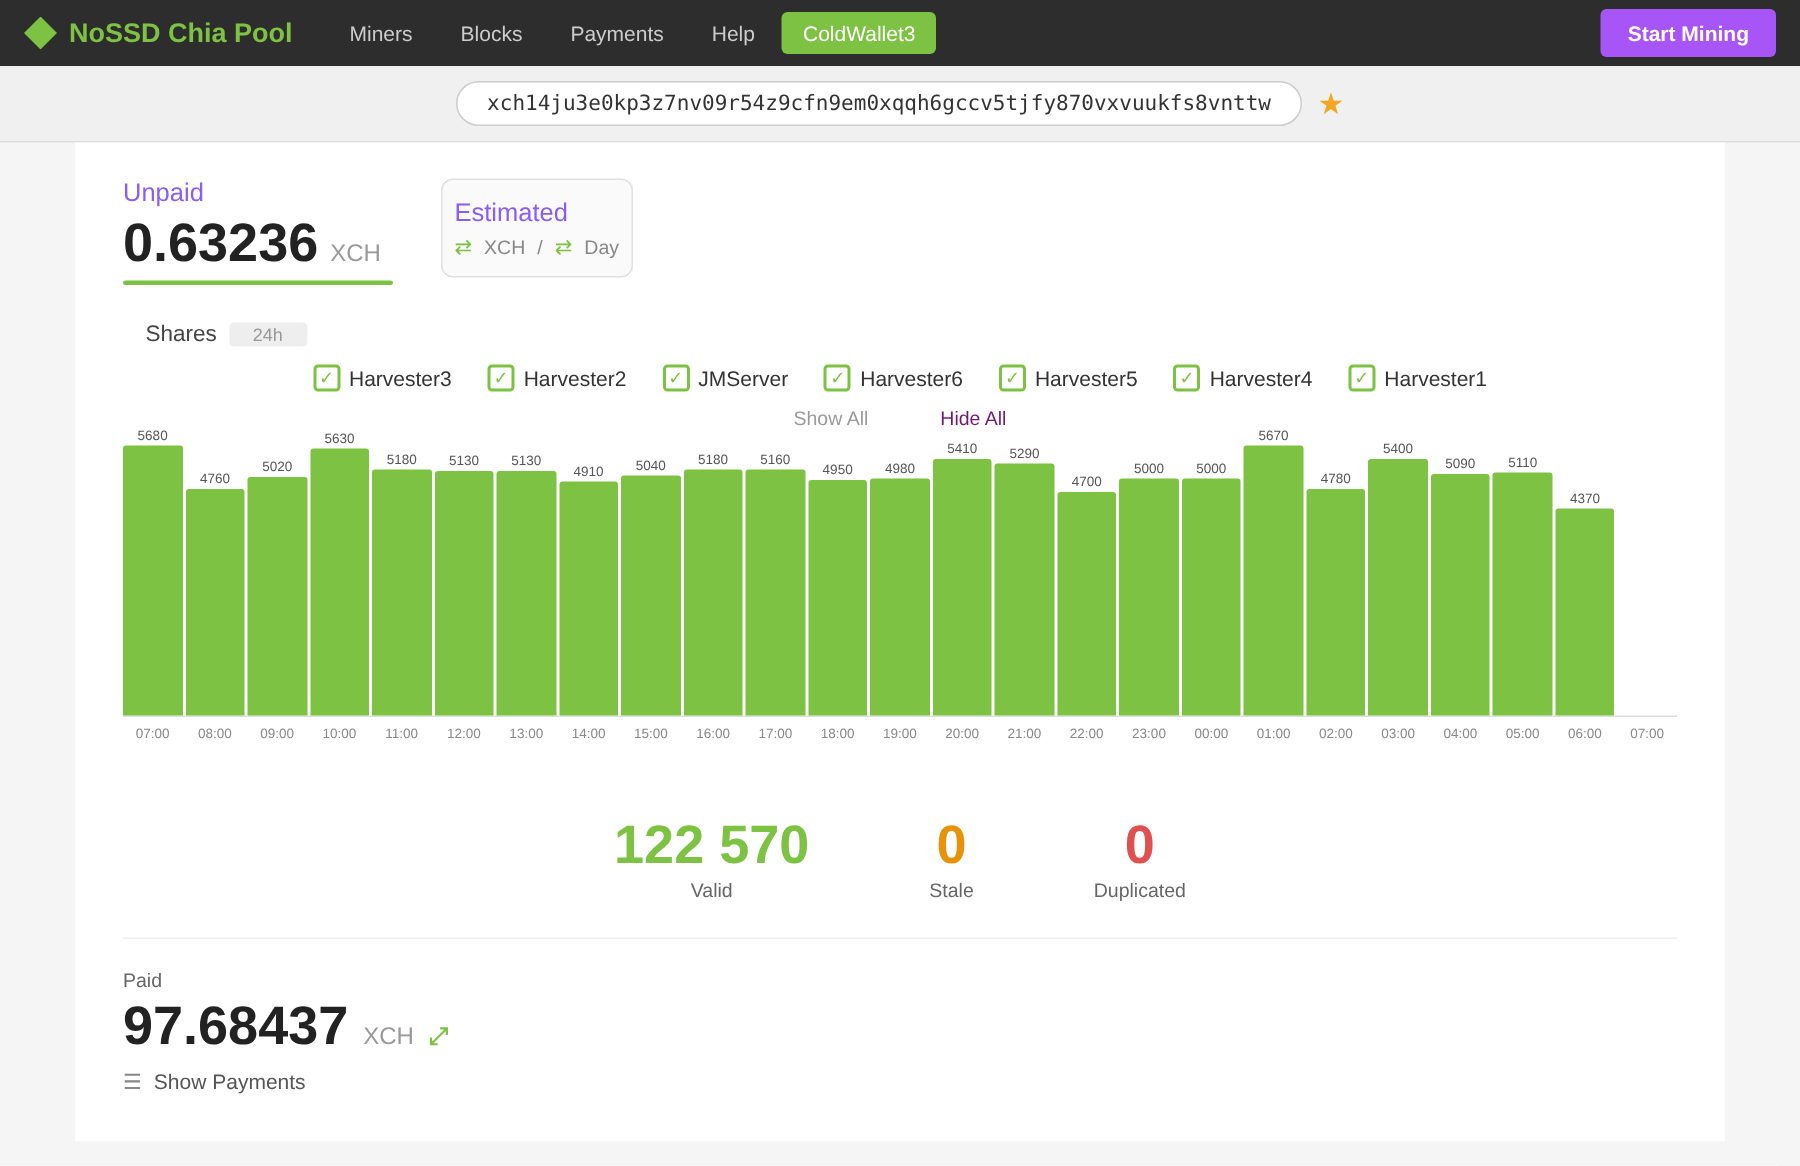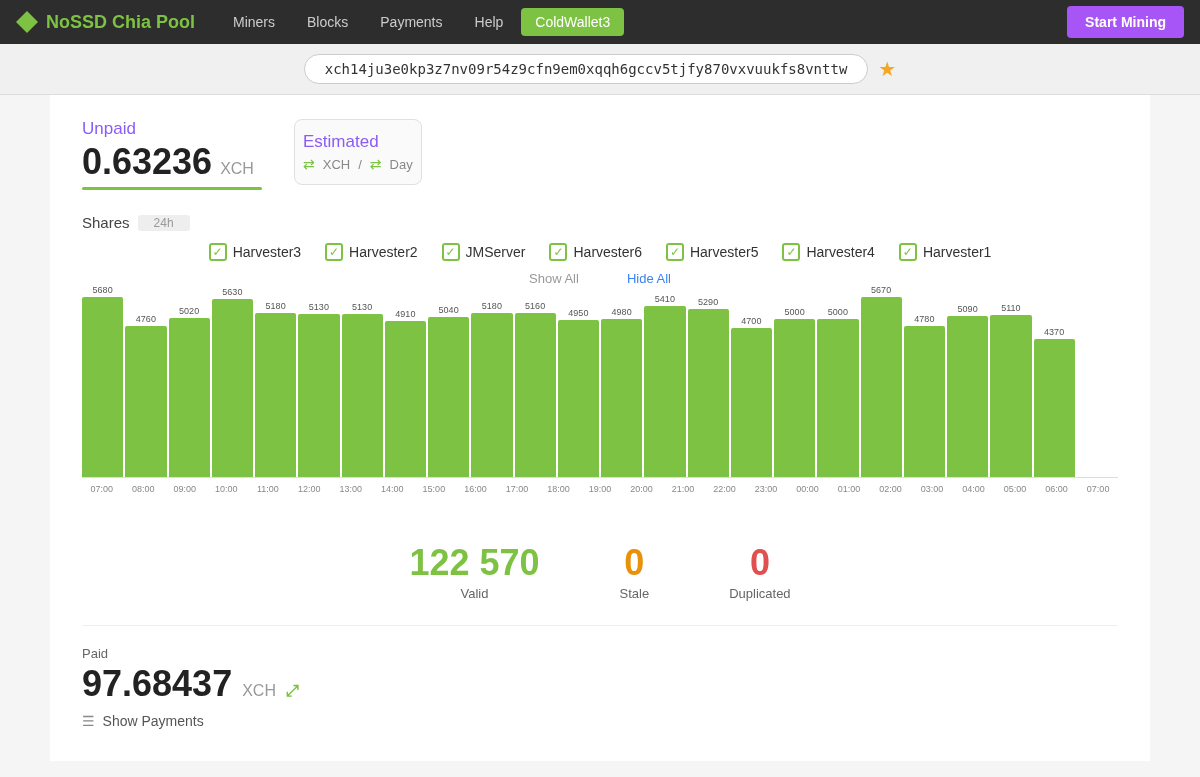--- a/index.html
+++ b/index.html
@@ -137,20 +137,21 @@
     .sync-icon { color: #7dc242; font-size: 14px; }
 
     
     .shares-header {
       font-size: 15px;
       color: #444;
       margin-bottom: 12px;
       display: flex;
       align-items: center;
       gap: 8px;
+      margin-left: 15px;
     }
     .shares-period {
       font-size: 12px;
       color: #999;
       background: #eee;
       padding: 1px 16px;
       border-radius: 3px;
     }
 
     
@@ -184,21 +185,21 @@
       justify-content: center;
       gap: 16px;
       margin-bottom: 12px;
       font-size: 13px;
     }
     .show-hide-link {
       color: #999;
       cursor: pointer;
       text-decoration: none;
     }
-    .show-hide-link.active { color: #3b82f6; margin-left: 32px; }
+    .show-hide-link.active { color: #701a75; margin-left: 32px; }
 
     
     .chart-container {
       position: relative;
       width: 100%;
       height: 220px;
       margin-bottom: 4px;
     }
     .chart-bars {
       display: flex;
@@ -445,20 +446,24 @@
           <div class="bar-label">5000</div>
           <div class="bar" style="height: 158.451px;"></div>
         </div>
         <div class="bar-wrapper">
           <div class="bar-label">5670</div>
           <div class="bar" style="height: 179.683px;"></div>
         </div>
         <div class="bar-wrapper">
           <div class="bar-label">4780</div>
           <div class="bar" style="height: 151.479px;"></div>
+        </div>
+        <div class="bar-wrapper">
+          <div class="bar-label">5400</div>
+          <div class="bar" style="height: 171.127px;"></div>
         </div>
         <div class="bar-wrapper">
           <div class="bar-label">5090</div>
           <div class="bar" style="height: 161.303px;"></div>
         </div>
         <div class="bar-wrapper">
           <div class="bar-label">5110</div>
           <div class="bar" style="height: 161.937px;"></div>
         </div>
         <div class="bar-wrapper">

